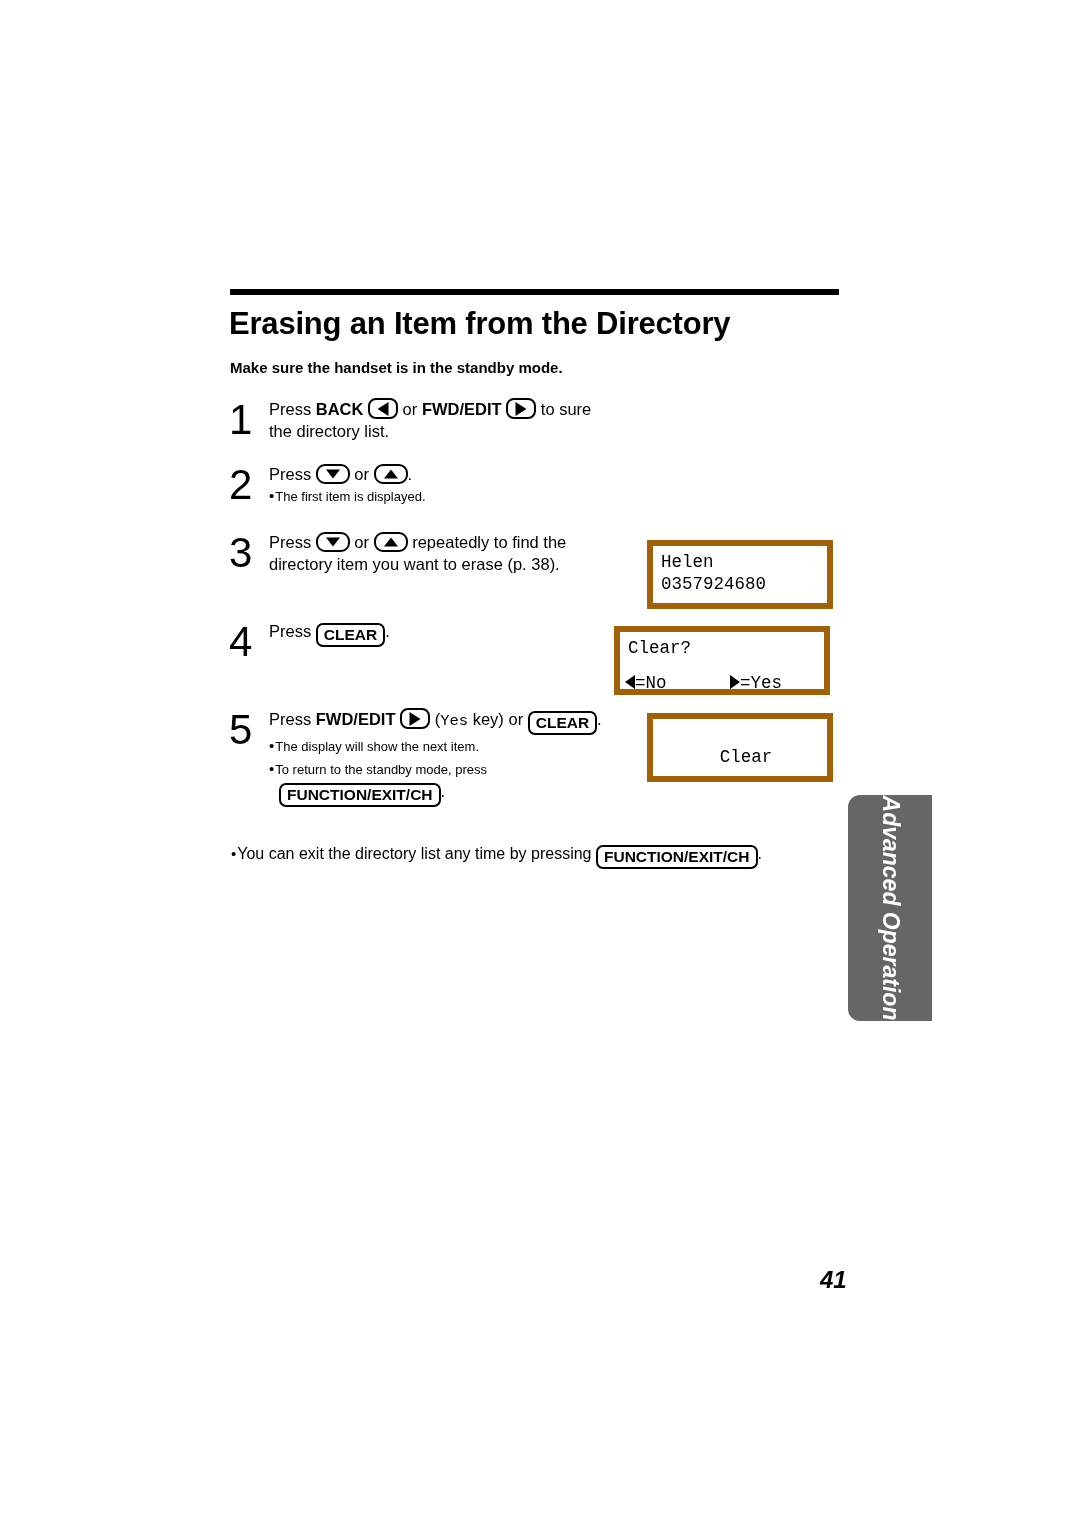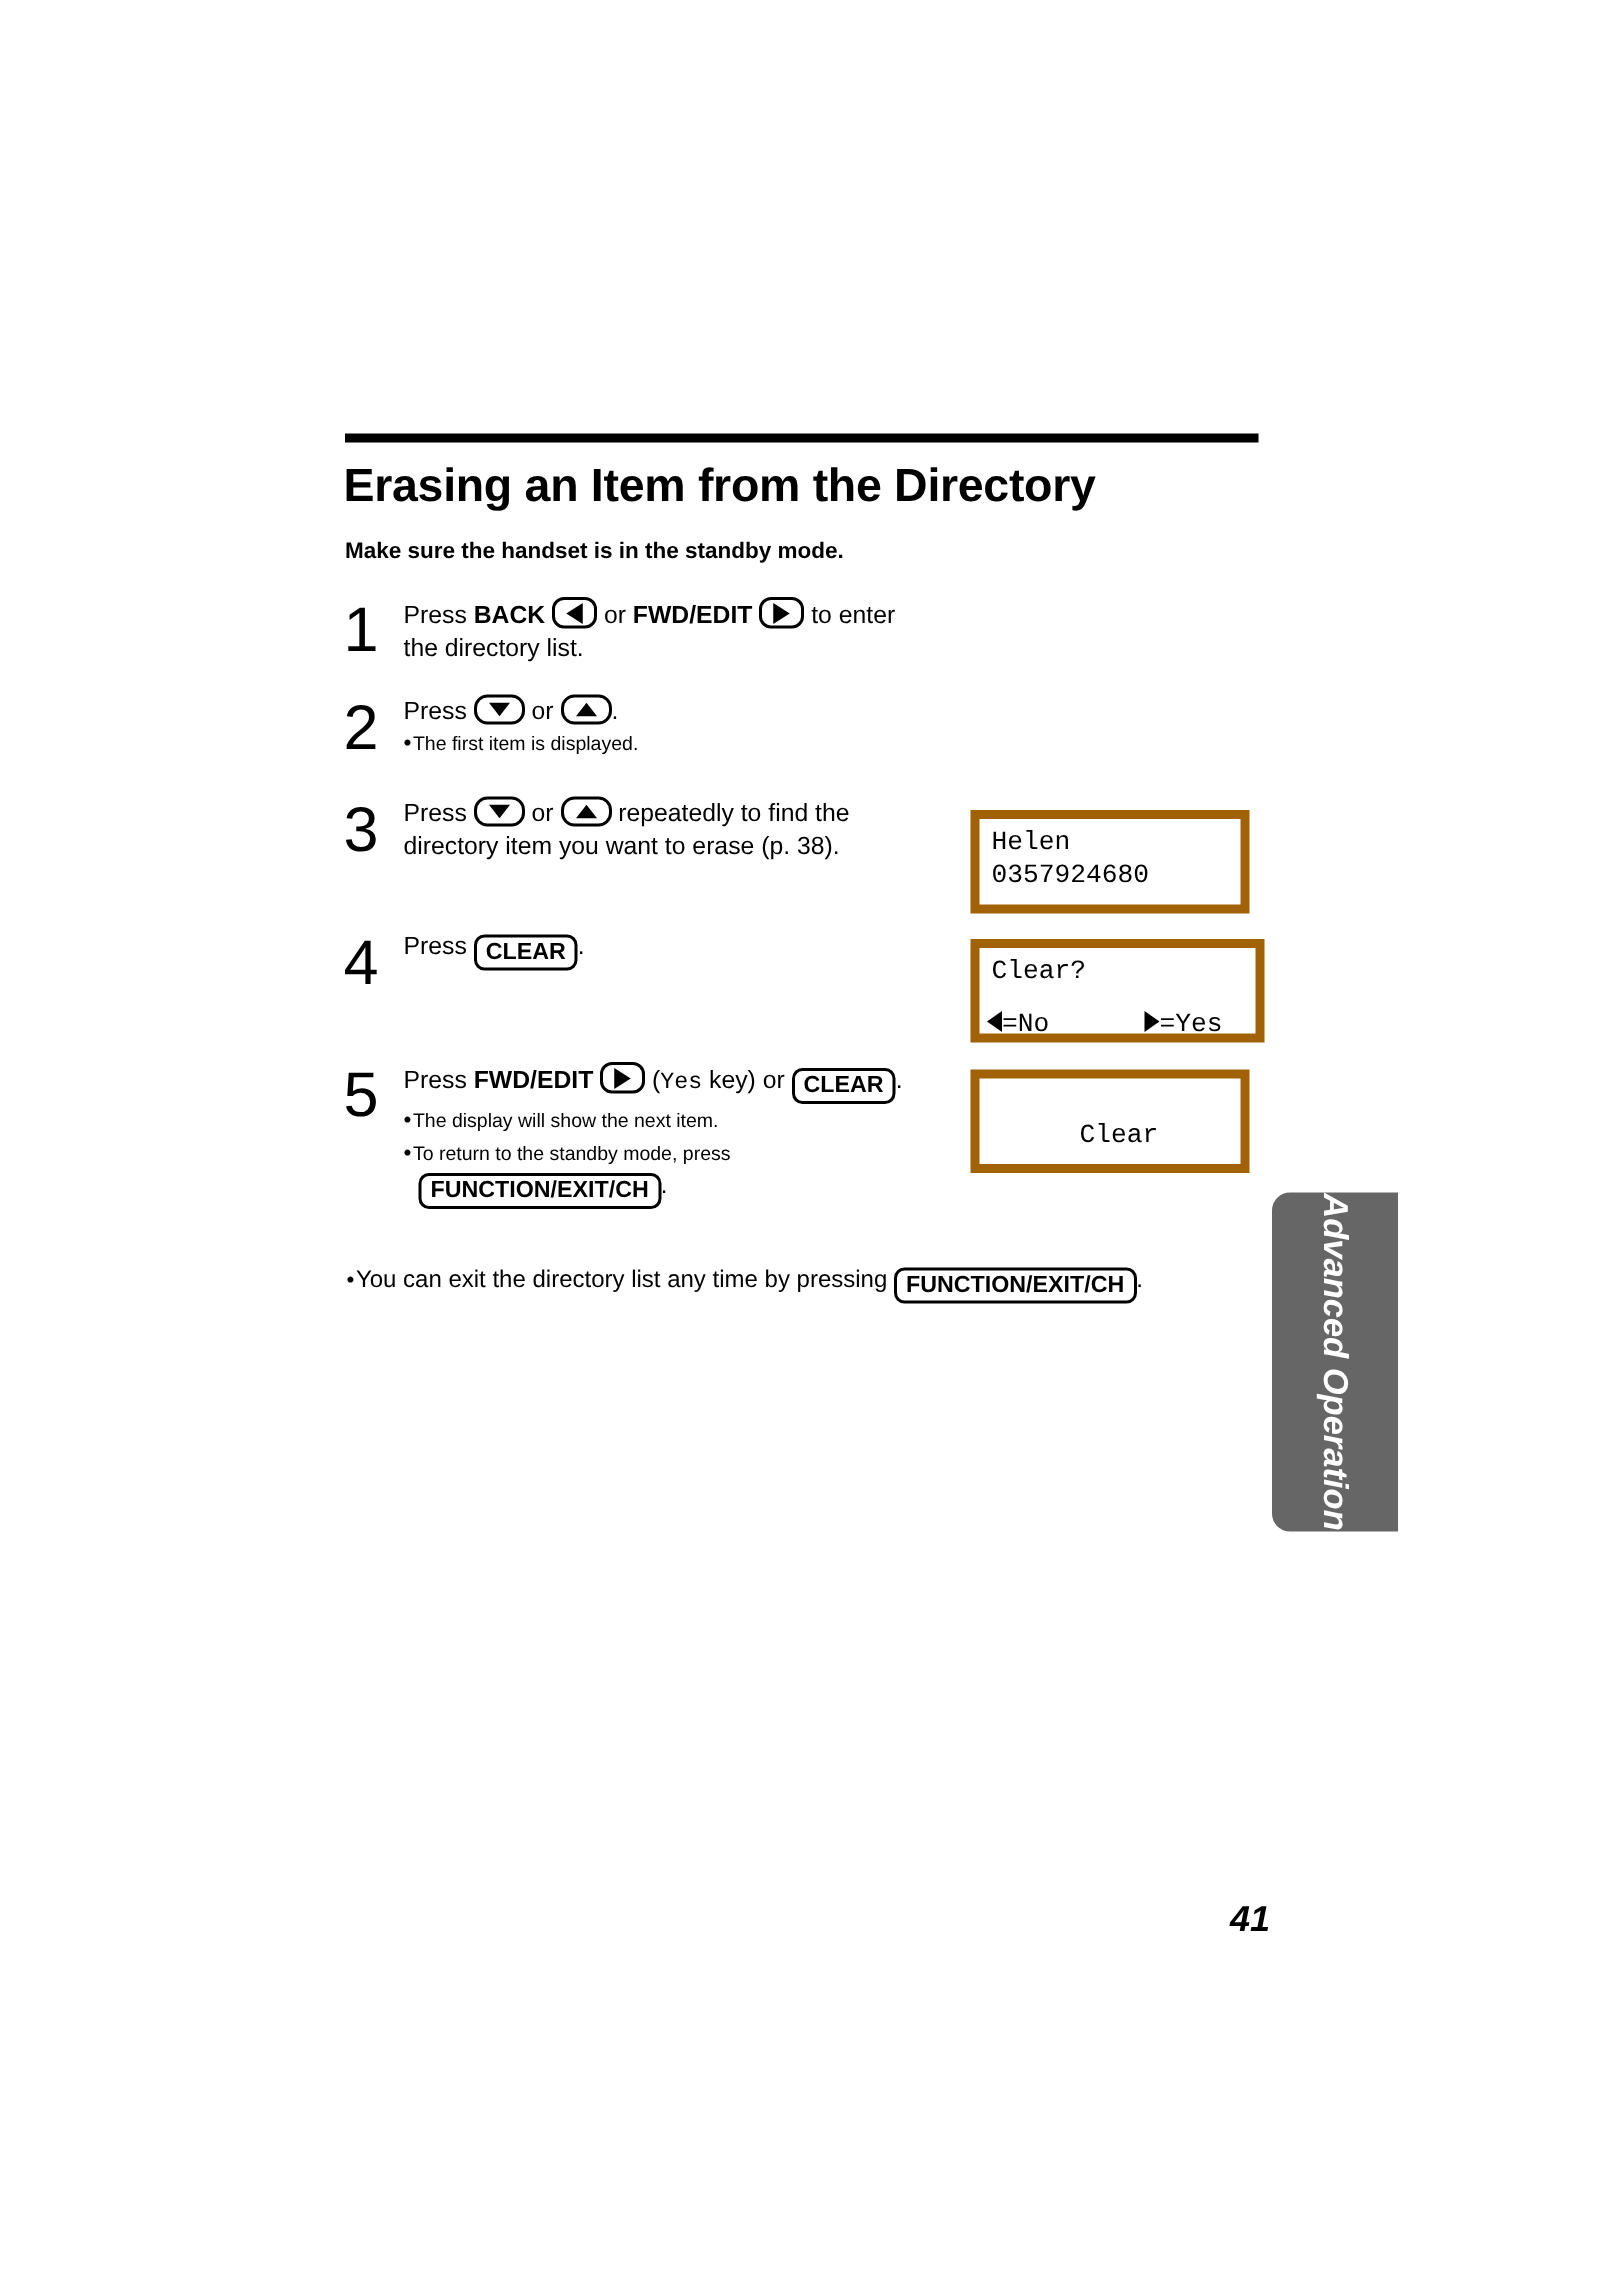--- a/index.html
+++ b/index.html
@@ -256,21 +256,21 @@
   <div class="top-rule"></div>
 
   <div class="title">Erasing an Item from the Directory</div>
 
   <div class="subtitle">Make sure the handset is in the standby mode.</div>
 
   <div class="step" style="top:398px;">
     <div class="step-num">1</div>
     <div class="step-body">
       <div class="line">
-        <span>Press </span><b class="kw">BACK</b><span> </span><span class="keybtn lr"><i class="tri left"></i></span><span> or </span><b class="kw">FWD/EDIT</b><span> </span><span class="keybtn lr"><i class="tri right"></i></span><span> to enter</span>
+        <span>Press </span><b class="kw">BACK</b><span> </span><span class="keybtn lr"><i class="tri left"></i></span><span> or </span><b class="kw">FWD/EDIT</b><span> </span><span class="keybtn lr"><i class="tri right"></i></span><span> to sure</span>
       </div>
       <div class="line">the directory list.</div>
     </div>
   </div>
 
   <div class="step" style="top:463px;">
     <div class="step-num">2</div>
     <div class="step-body">
       <div class="line">
         <span>Press </span><span class="keybtn ud"><i class="tri down"></i></span><span> or </span><span class="keybtn ud"><i class="tri up"></i></span><span>.</span>
@@ -310,21 +310,21 @@
         <span class="textkey">FUNCTION/EXIT/CH</span><span>.</span>
       </div>
     </div>
   </div>
 
   <div class="lcd" style="left:647px; top:540px; width:186px; height:69px;">
     <div class="lcd-line" style="left:8px; top:5px;">Helen</div>
     <div class="lcd-line" style="left:8px; top:27px;">0357924680</div>
   </div>
 
-  <div class="lcd" style="left:647px; top:626px; width:196px; height:69px;">
+  <div class="lcd" style="left:614px; top:626px; width:216px; height:69px;">
     <div class="lcd-line" style="left:8px; top:5px;">Clear?</div>
     <div class="lcd-line" style="left:5px; top:40px;"><span class="lcd-tri left"></span><span>=No</span></div>
     <div class="lcd-line" style="left:110px; top:40px;"><span class="lcd-tri right"></span><span>=Yes</span></div>
   </div>
 
   <div class="lcd" style="left:647px; top:713px; width:186px; height:69px;">
     <div class="lcd-line" style="left:0px; top:27px; width:186px; text-align:center;">Clear</div>
   </div>
 
   <div class="note"><span>You can exit the directory list any time by pressing </span><span class="textkey">FUNCTION/EXIT/CH</span><span>.</span></div>

